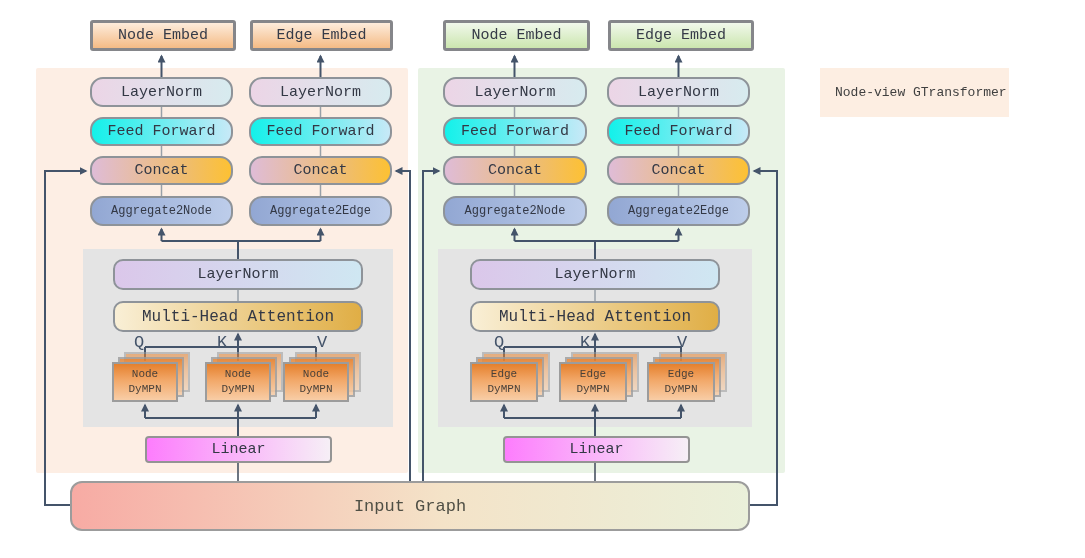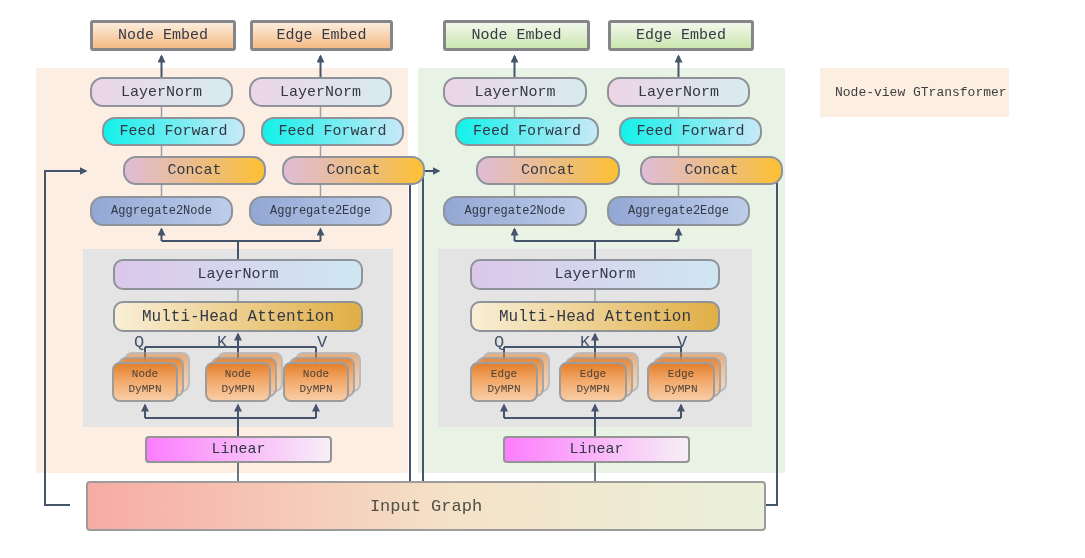--- a/index.html
+++ b/index.html
@@ -13,46 +13,46 @@
   .panel-node{background:#fdeee4;}
   .panel-edge{background:#e9f3e5;}
   .graybox{background:#e4e4e4;z-index:2;}
   svg.wires{position:absolute;left:0;top:0;z-index:3;pointer-events:none;}
   .box{
     z-index:4;display:flex;align-items:center;justify-content:center;
     border:2px solid #8e9399;border-radius:13px;
     color:#333845;font-size:15px;line-height:1;text-align:left;
   }
   .g-ln{background:linear-gradient(90deg,#ecd5e6,#d7ebef);}
-  .g-ff{background:linear-gradient(90deg,#13f1ea,#c7e9f7);margin-left:12px;}
-  .g-concat{background:linear-gradient(90deg,#dfbcd7,#f0bd6a 70%,#fdc133);margin-left:33px;}
+  .g-ff{background:linear-gradient(90deg,#13f1ea,#c7e9f7);}
+  .g-concat{background:linear-gradient(90deg,#dfbcd7,#f0bd6a 70%,#fdc133);}
   .g-agg{background:linear-gradient(90deg,#92a7d3,#bdcdea);font-size:12px;}
   .g-iln{background:linear-gradient(90deg,#dbc7ea,#cfe7f2);border-radius:10px;}
   .g-mha{background:linear-gradient(90deg,#f9efd6,#e0ae45);border-radius:10px;font-size:16px;}
   .g-linear{background:linear-gradient(90deg,#fd7dfd,#f6eff6);border-radius:4px;border-color:#949494;}
   .embed{
     z-index:4;display:flex;align-items:center;justify-content:center;
     border:3px solid #85868a;border-radius:3px;color:#363b48;font-size:15px;
   }
   .e-orange{background:linear-gradient(180deg,#fdecdc,#f4bb85);}
   .e-green{background:linear-gradient(180deg,#f1f8eb,#cbe6af);}
   .dympn{
     z-index:6;display:flex;flex-direction:column;align-items:center;justify-content:center;
-    border:2px solid #9c9c9c;border-radius:8px;
+    border:2px solid #9c9c9c;border-radius:0;
     background:linear-gradient(180deg,#e5802d 0%,#f2a869 45%,#f8cda6 100%);
     color:#4a4139;font-size:11px;line-height:1.4;text-align:center;
   }
   .dympn.s1{z-index:5;opacity:.8;}
   .dympn.s2{z-index:4;opacity:.55;}
   .qkv{z-index:5;color:#44546a;font-size:17px;width:22px;text-align:center;}
   .input-graph{
     z-index:4;display:flex;align-items:center;justify-content:center;
-    border:2.5px solid #9c9c9c;border-radius:4px;
+    border:2.5px solid #9c9c9c;border-radius:12px;
     background:linear-gradient(90deg,#f7aba4,#f4e3c8 55%,#eaf0da);
-    color:#4f4f45;font-size:17px;margin-left:16px;
+    color:#4f4f45;font-size:17px;
   }
   .legend{
     z-index:4;display:flex;align-items:center;padding-left:15px;
     color:#404040;font-size:13px;
   }
   .legend-node{background:#fdeee2;}
   .legend-edge{background:#eaf4e7;}
   .watermark{z-index:7;color:#a3a3a3;font-size:13px;}
 </style>
 </head>

